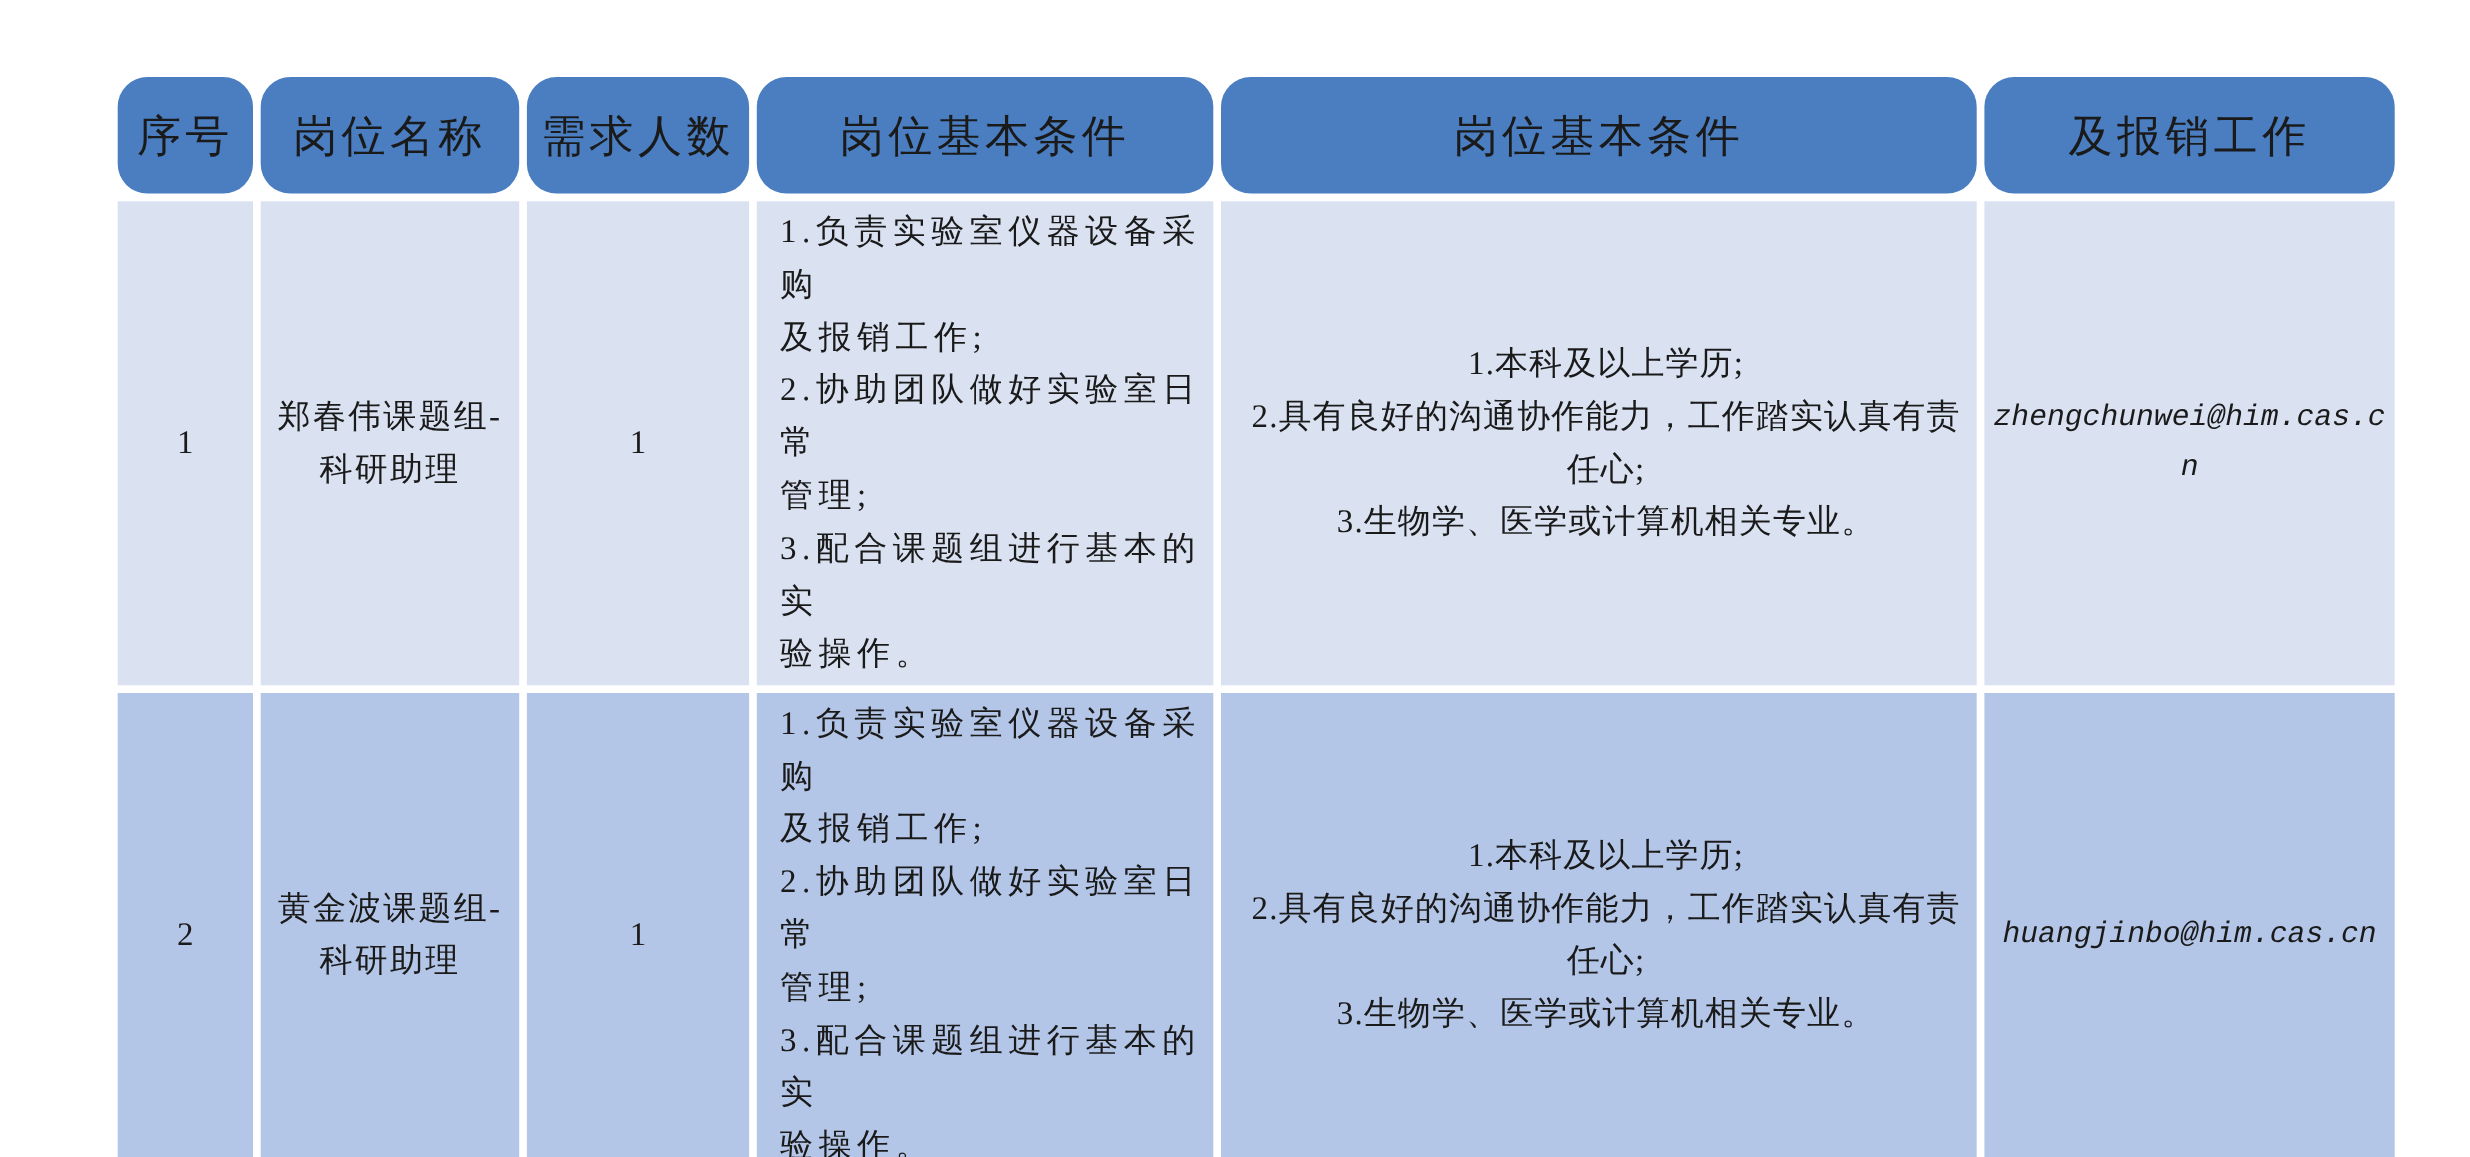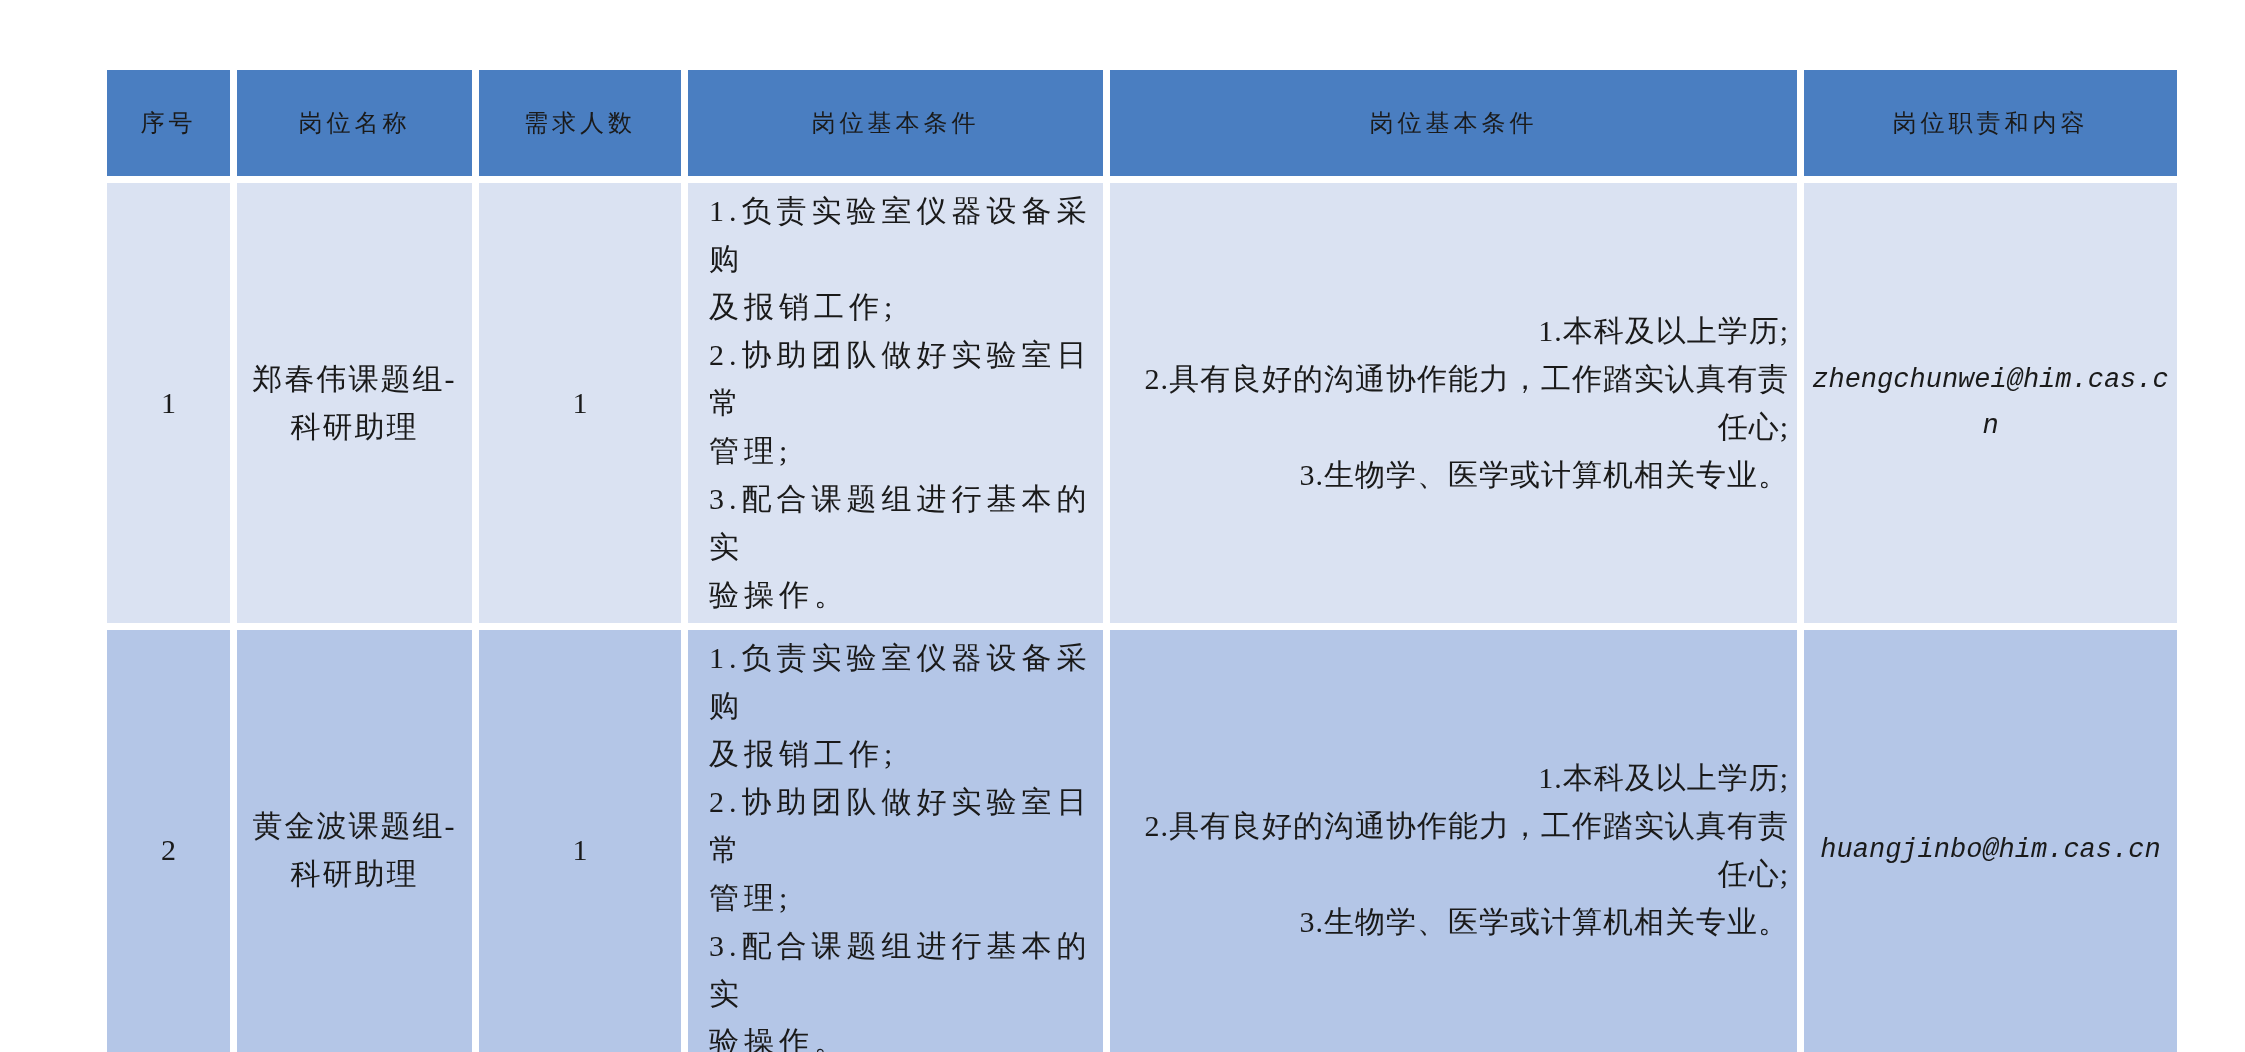--- a/index.html
+++ b/index.html
@@ -41,25 +41,26 @@
   th, td {
     vertical-align: middle;
     overflow: hidden;
     padding: 4px 8px;
   }
   thead tr { height: 106px; }
   tr.row-1 { height: 394px; }
   tr.row-2 { height: 424px; }
   th {
     background: var(--header_bg);
-    font-size: 24px;
+    font-size: 40px;
     font-weight: normal;
     letter-spacing: 4px;
     text-align: center;
     white-space: nowrap;
+    border-radius: 27px;
   }
   tr.row-1 td { background: var(--row_odd_bg); }
   tr.row-2 td { background: var(--row_even_bg); }
   td {
     font-size: 30px;
     line-height: 48px;
   }
   td.c-index, td.c-count {
     text-align: center;
   }
@@ -68,21 +69,21 @@
     white-space: pre-line;
     letter-spacing: 2px;
   }
   td.c-duties {
     text-align: left;
     white-space: pre-line;
     letter-spacing: 5px;
     padding-left: 21px;
   }
   td.c-req {
-    text-align: right;
+    text-align: center;
     white-space: pre-line;
     letter-spacing: 1px;
     padding-left: 21px;
   }
   td.c-email {
     text-align: center;
     font-family: "Liberation Mono", "DejaVu Sans Mono", monospace;
     font-size: 27px;
     line-height: 46px;
     letter-spacing: 0;
@@ -102,21 +103,21 @@
       <col class="c5">
       <col class="c6">
   </colgroup>
   <thead>
     <tr>
       <th>序号</th>
       <th>岗位名称</th>
       <th>需求人数</th>
       <th>岗位基本条件</th>
       <th>岗位基本条件</th>
-      <th>岗位职责和内容</th>
+      <th>及报销工作</th>
     </tr>
   </thead>
   <tbody>
     <tr class="row-1">
       <td class="c-index">1</td>
       <td class="c-title">郑春伟课题组-
 科研助理</td>
       <td class="c-count">1</td>
       <td class="c-duties">1.负责实验室仪器设备采购
 及报销工作;

